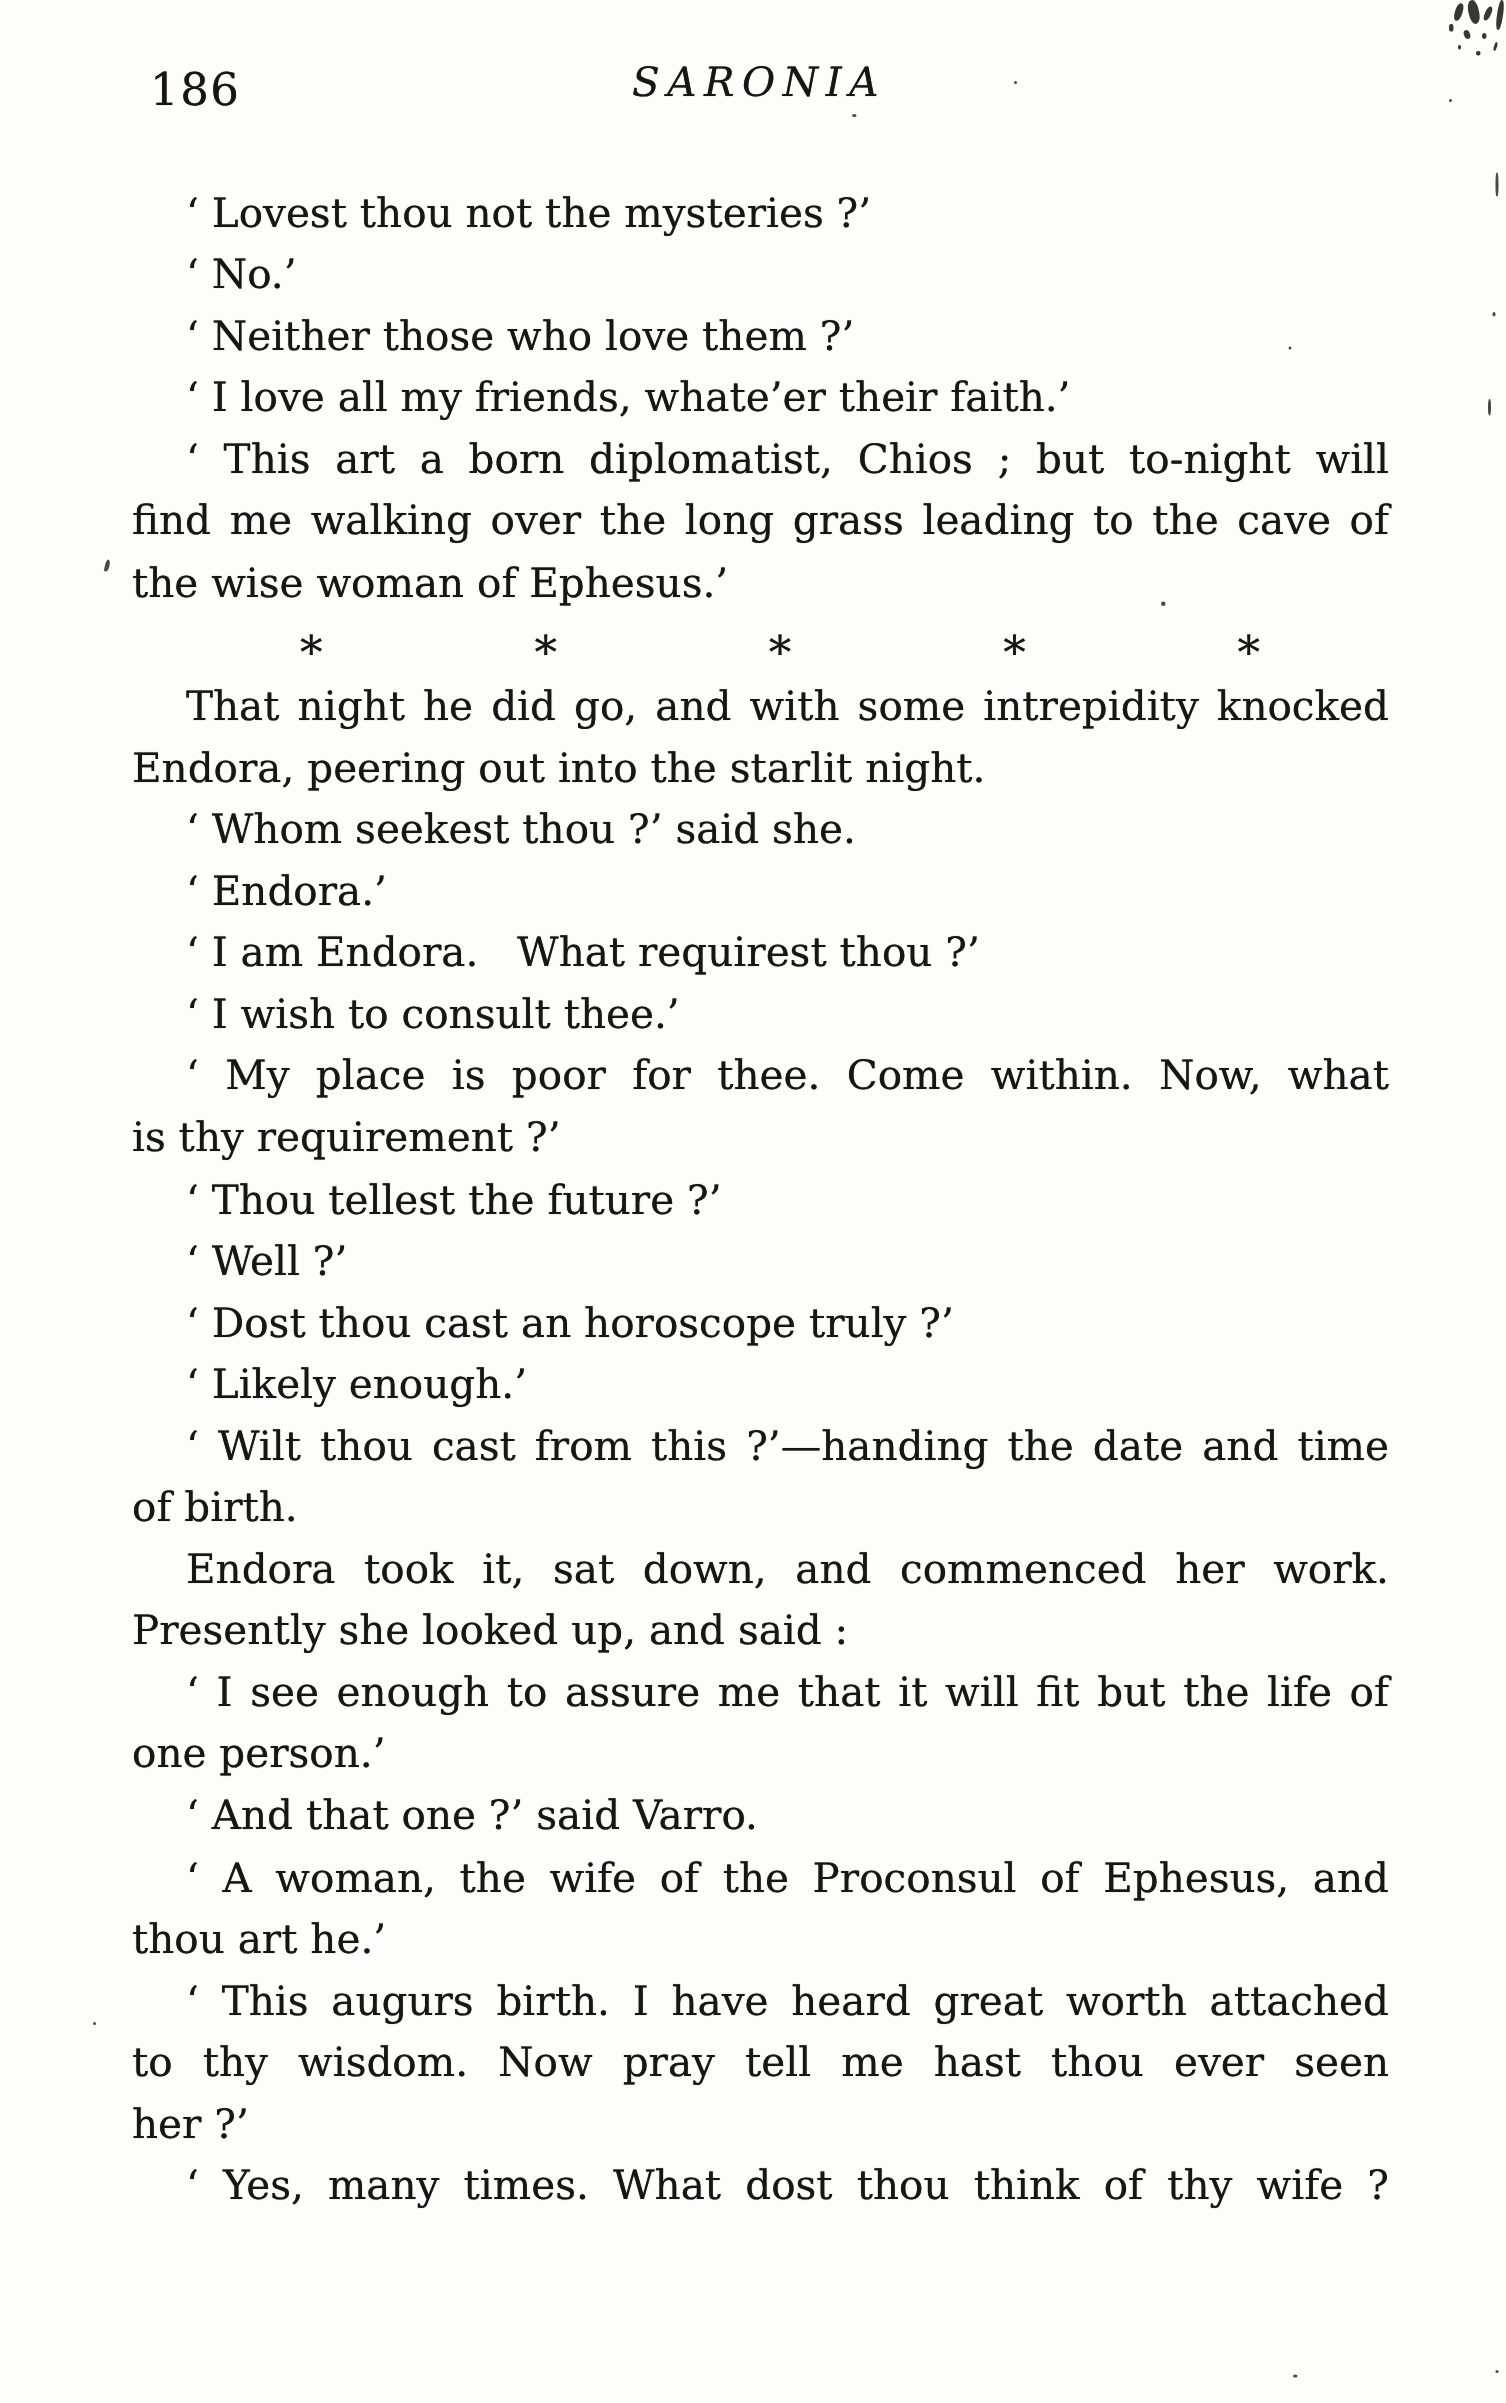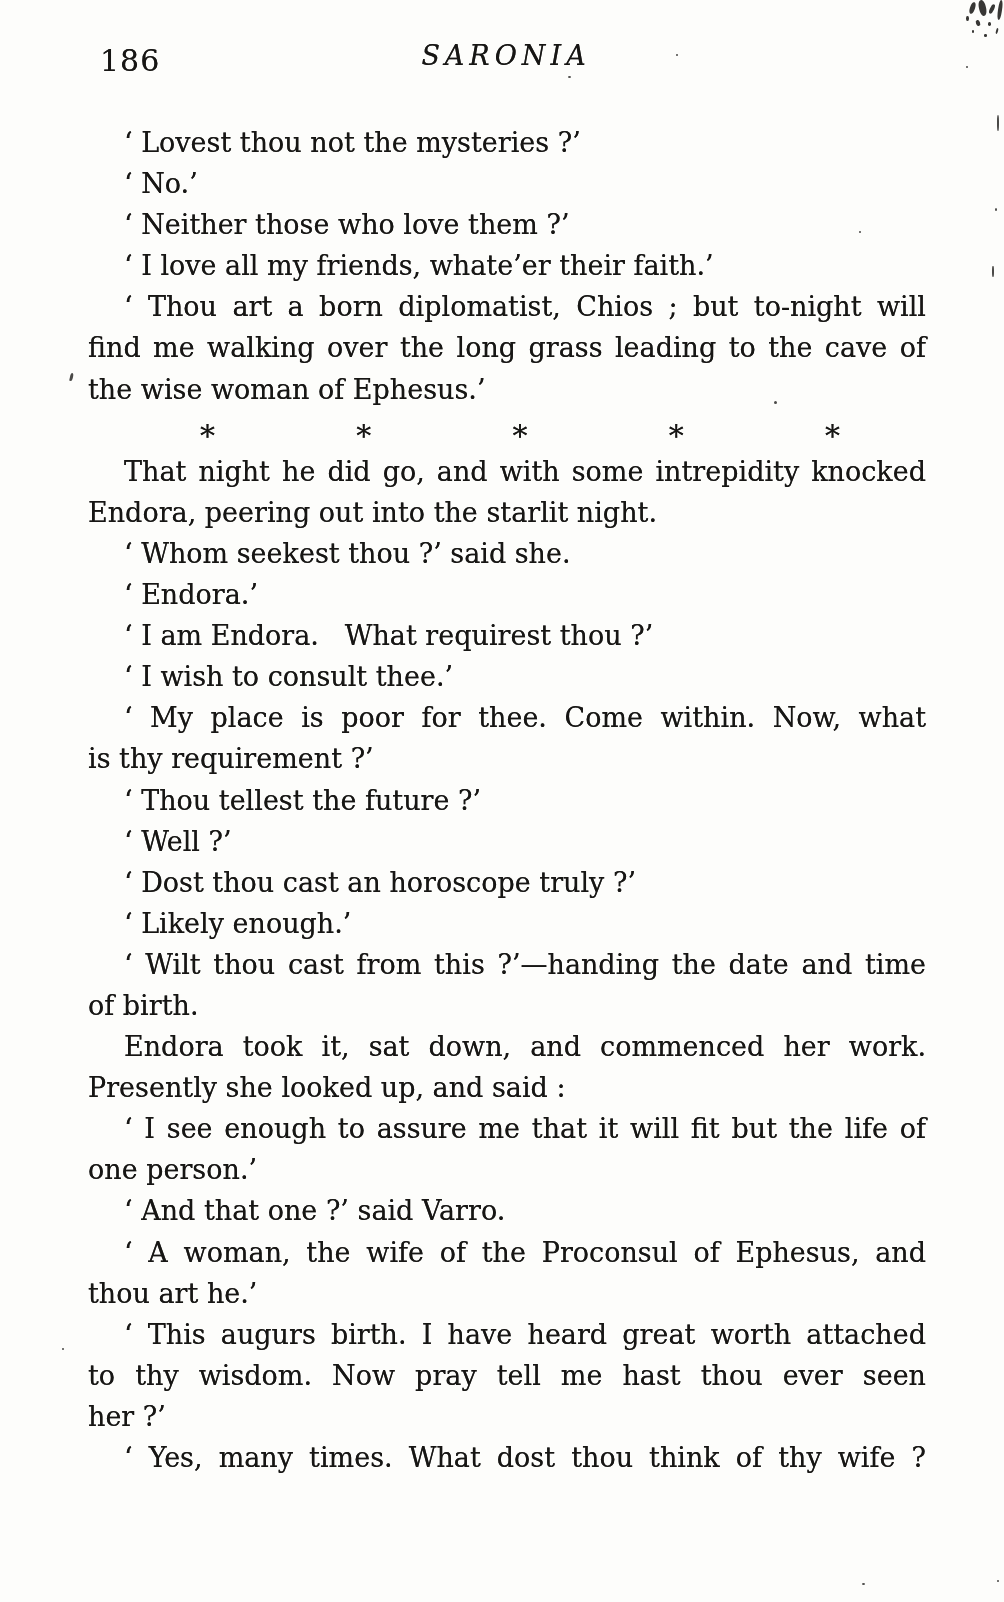--- a/index.html
+++ b/index.html
@@ -58,21 +58,21 @@
   <div class="header-row">
     <div class="page-num">186</div>
     <div class="running-title">SARONIA</div>
   </div>
 
   <div class="body-text">
     <div class="ln ind">‘ Lovest thou not the mysteries ?’</div>
     <div class="ln ind">‘ No.’</div>
     <div class="ln ind">‘ Neither those who love them ?’</div>
     <div class="ln ind">‘ I love all my friends, whate’er their faith.’</div>
-    <div class="ln ind just">‘ Thou art a born diplomatist, Chios ; but to-night will</div>
+    <div class="ln ind just">‘ This art a born diplomatist, Chios ; but to-night will</div>
     <div class="ln just">find me walking over the long grass leading to the cave of</div>
     <div class="ln">the wise woman of Ephesus.’</div>
 
     <div class="separator">
       <span class="ast">*</span>
       <span class="ast">*</span>
       <span class="ast">*</span>
       <span class="ast">*</span>
       <span class="ast">*</span>
     </div>

